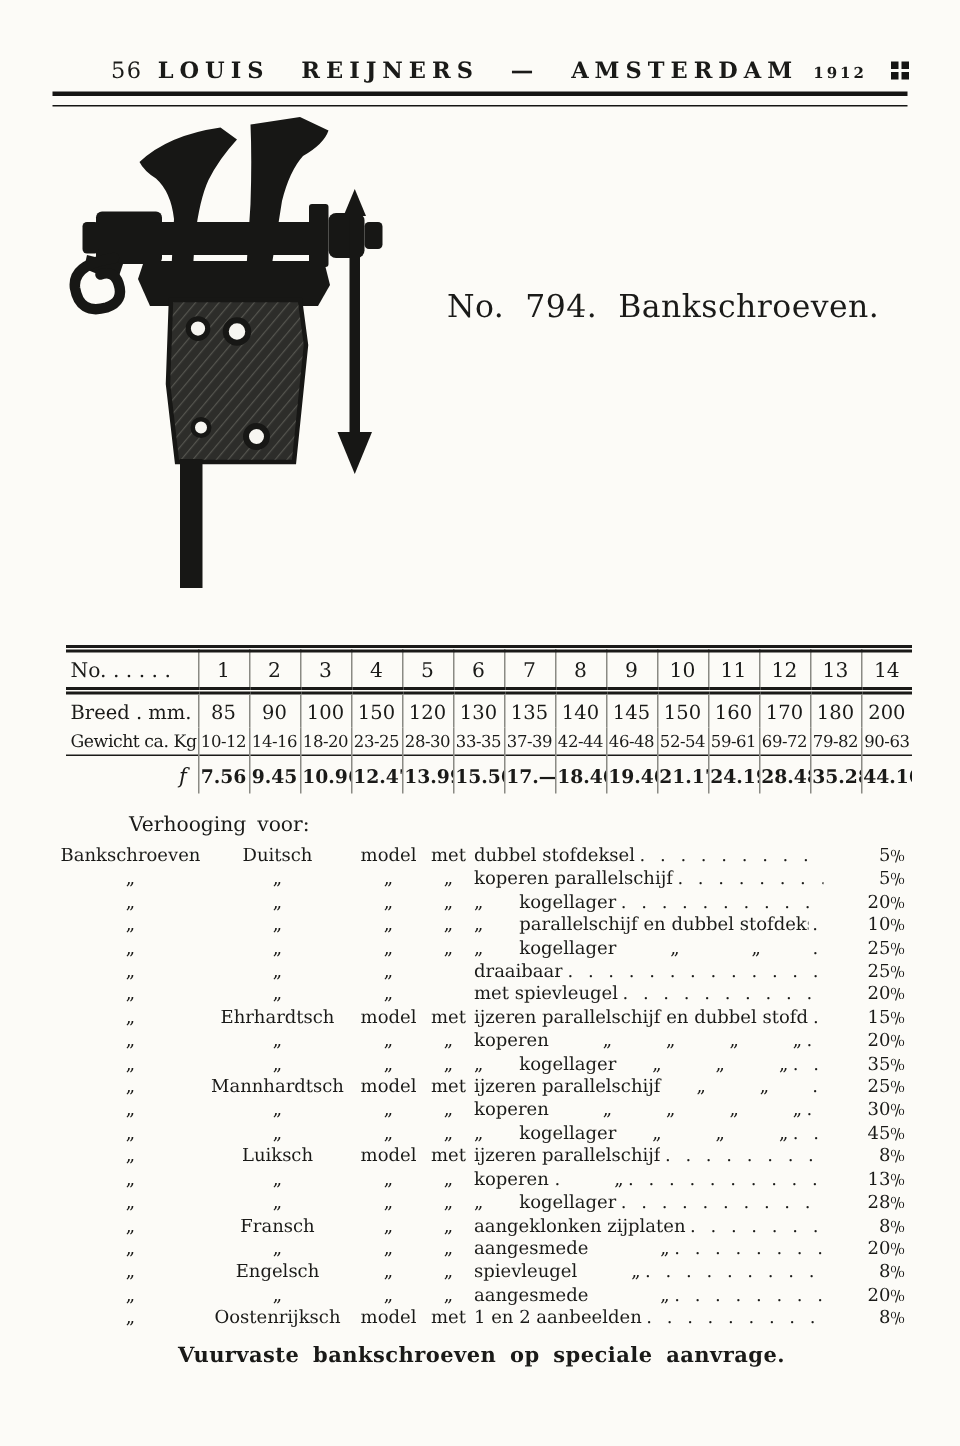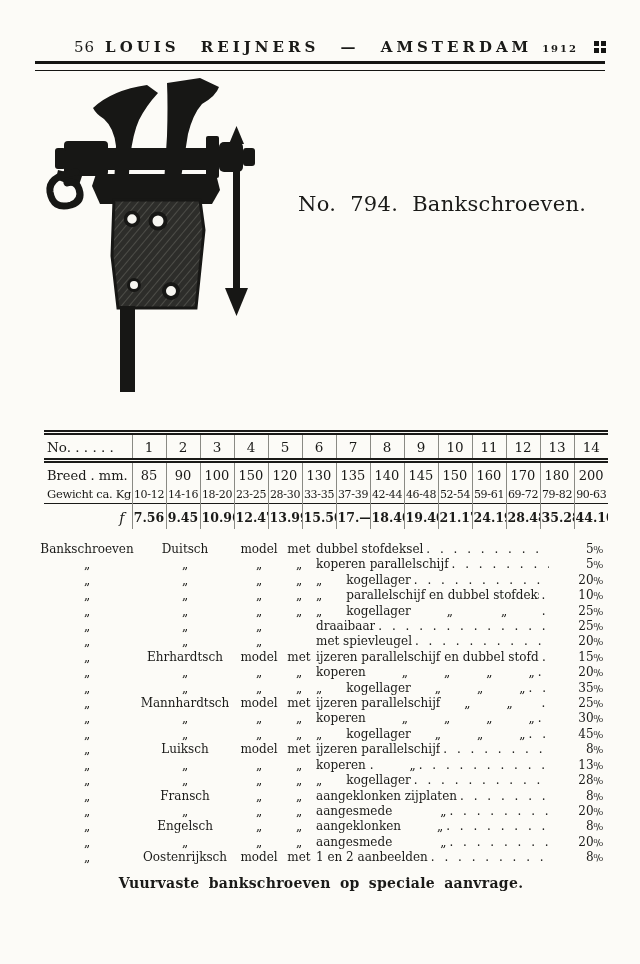--- a/index.html
+++ b/index.html
@@ -196,20 +196,21 @@
           <td>21.17</td>
           <td>24.19</td>
           <td>28.48</td>
           <td>35.28</td>
           <td>44.10</td>
         </tr>
   </tbody>
     </table>
 
   <div class="sur">
+    <div class="heading">Verhooging voor:</div>
     <div id="surcharge-rows">
         <div class="srow">
           <span class="c1 word">Bankschroeven</span>
           <span class="c2">Duitsch</span>
           <span class="c3">model</span>
           <span class="c4">met</span>
           <span class="desc">dubbel stofdeksel</span>
           <span class="leader"></span>
           <span class="pct"><span>5</span><span class="sfx">⁰/₀</span></span>
         </div>
@@ -364,21 +365,21 @@
           <span class="c4">„</span>
           <span class="desc">aangesmede    „</span>
           <span class="leader"></span>
           <span class="pct"><span>20</span><span class="sfx">⁰/₀</span></span>
         </div>
         <div class="srow">
           <span class="c1">„</span>
           <span class="c2">Engelsch</span>
           <span class="c3">„</span>
           <span class="c4">„</span>
-          <span class="desc">aangeklonken   „</span>
+          <span class="desc">spievleugel   „</span>
           <span class="leader"></span>
           <span class="pct"><span>8</span><span class="sfx">⁰/₀</span></span>
         </div>
         <div class="srow">
           <span class="c1">„</span>
           <span class="c2">„</span>
           <span class="c3">„</span>
           <span class="c4">„</span>
           <span class="desc">aangesmede    „</span>
           <span class="leader"></span>

